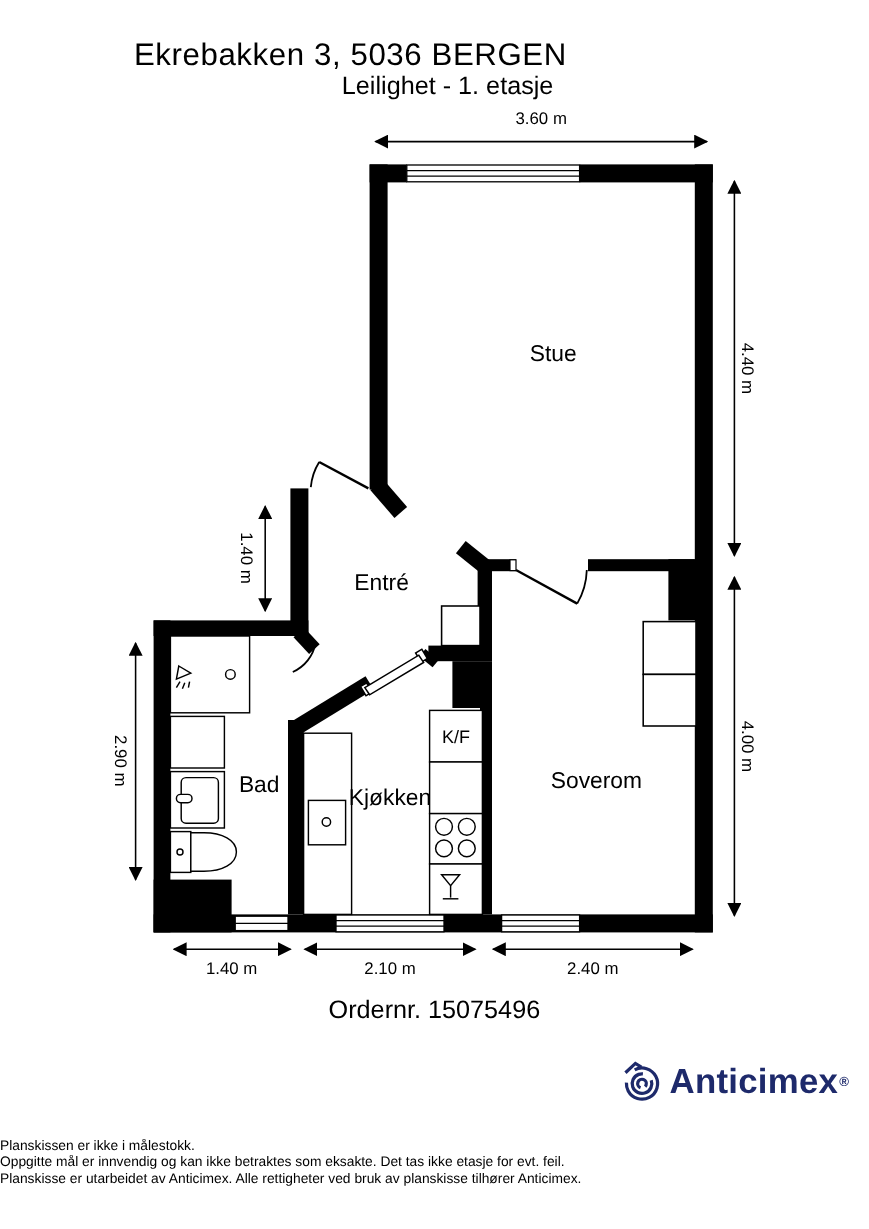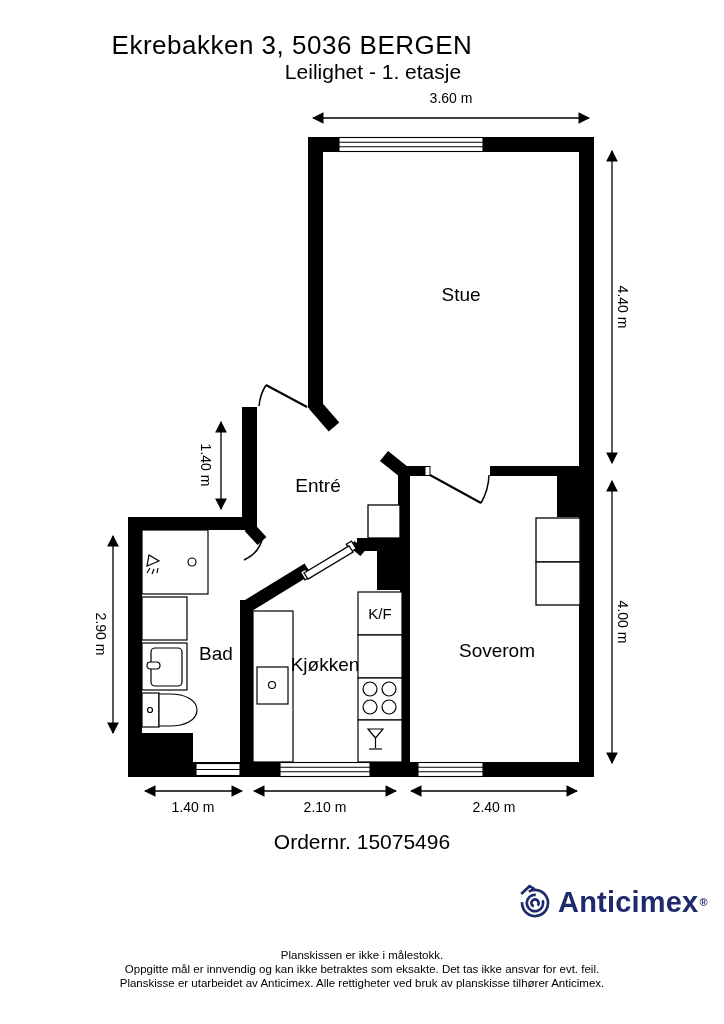--- a/index.html
+++ b/index.html
@@ -6,21 +6,21 @@
   #page{position:relative;width:724px;height:1024px;background:#ffffff;overflow:hidden;
         font-family:"Liberation Sans",sans-serif;color:#000;}
   .abs{position:absolute;}
   #title{top:30px;left:0;width:584px;text-align:center;font-size:26px;letter-spacing:0.5px;}
   #subtitle{top:60px;left:0;width:700px;text-align:center;font-size:21px;margin-left:23px;}
   #plan-svg{top:0;left:0;}
   #order{top:830px;left:0;width:724px;text-align:center;font-size:21px;}
   #logo{top:882px;left:518px;height:40px;display:flex;align-items:center;justify-content:center;}
   #logo .word{font-size:29px;font-weight:bold;letter-spacing:0.2px;margin-left:6px;}
   #logo sup{font-size:11px;font-weight:bold;vertical-align:14px;margin-left:1px;}
-  #footer{top:948px;left:0;width:724px;text-align:center;font-size:11.5px;line-height:14px;}
+  #footer{top:948px;left:0;width:724px;text-align:left;font-size:11.5px;line-height:14px;}
   svg text{font-family:"Liberation Sans",sans-serif;fill:#000;}
   .dimtxt{font-size:14px;}
   .roomtxt{font-size:19px;}
   .kftxt{font-size:15px;}
 </style>
 </head>
 <body>
 
 <div id="page">
 
@@ -190,17 +190,17 @@
         <circle cx="17" cy="20" r="3.6" stroke-width="2.7" stroke-dasharray="18 5" transform="rotate(110 17 20)"></circle>
         <polyline points="3.2,11 11.5,3.2 16.5,6.2" stroke-width="2.7" stroke-linejoin="miter"></polyline>
       </g>
     </svg>
     <span class="word">Anticimex</span>
       <sup>®</sup>
   </div>
 
   <div class="abs" id="footer">
     <div>Planskissen er ikke i målestokk.</div>
-    <div>Oppgitte mål er innvendig og kan ikke betraktes som eksakte. Det tas ikke ansvar for evt. feil.</div>
+    <div>Oppgitte mål er innvendig og kan ikke betraktes som eksakte. Det tas ikke etasje for evt. feil.</div>
     <div>Planskisse er utarbeidet av Anticimex. Alle rettigheter ved bruk av planskisse tilhører Anticimex.</div>
   </div>
 
 </div>
 
 </body></html>

